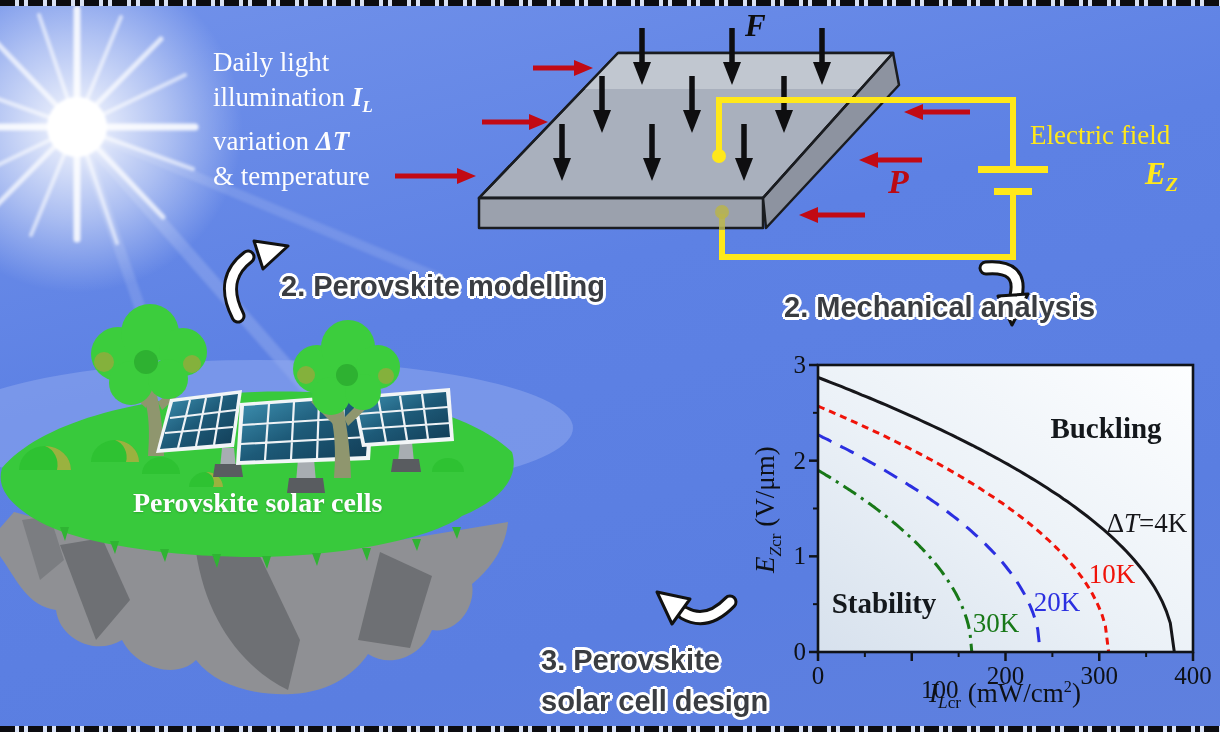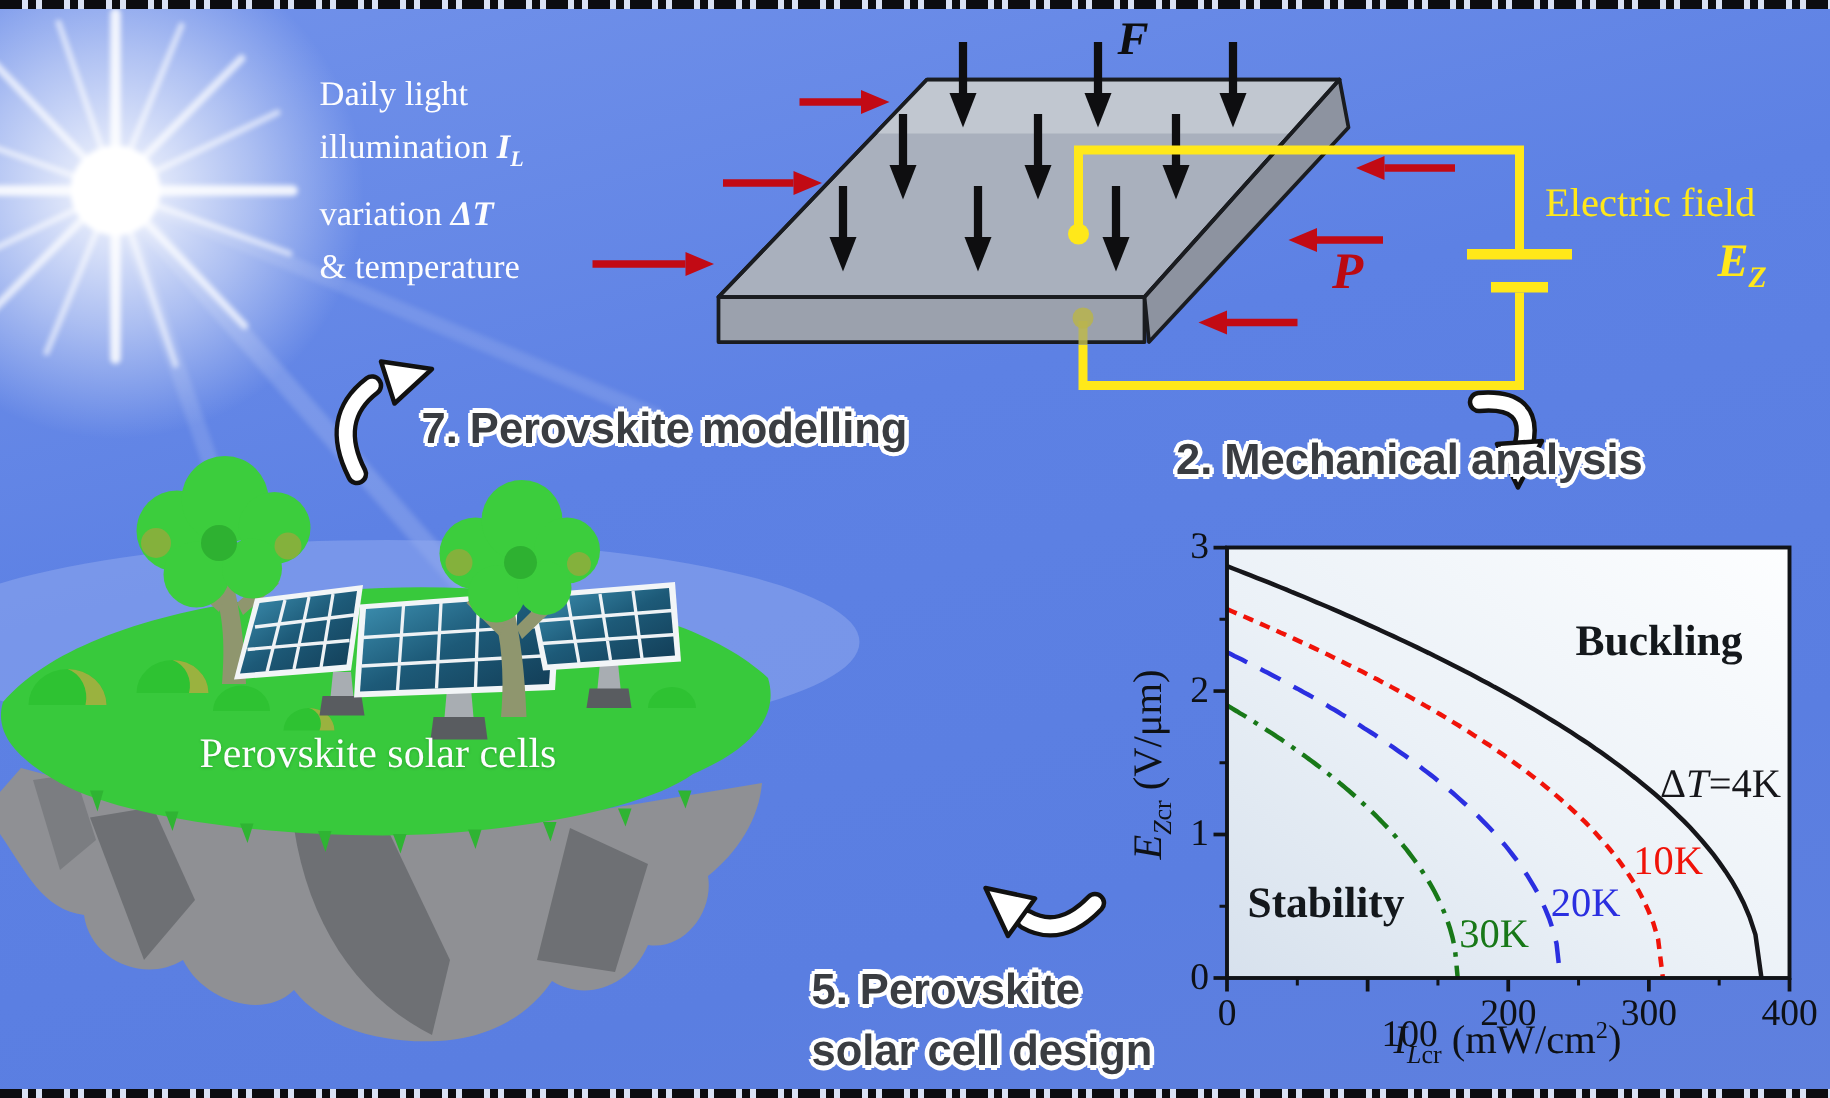--- a/index.html
+++ b/index.html
@@ -7,30 +7,30 @@
     font-family:"Liberation Serif",serif;
     background:
       radial-gradient(circle 230px at 77px 127px, rgba(255,255,255,.95), rgba(255,255,255,.45) 40%, rgba(255,255,255,0) 72%),
       linear-gradient(165deg,#7292ea 0%,#5d81e4 40%,#5a7ee1 75%,#5f80de 100%);}
   .dash-border{position:absolute;left:0;width:1220px;height:6px;z-index:50;
     background:repeating-linear-gradient(90deg,#0c0c10 0 15px,#d9e1f4 15px 19px,#0c0c10 19px 24px,#d9e1f4 24px 28px);}
   .abs{position:absolute;}
   .serif-white{color:#fdfdfe;font-family:"Liberation Serif",serif;}
   .step{font-family:"Liberation Sans",sans-serif;font-weight:700;color:#3a3d42;
     text-shadow:-2px -2px 0 #fff,2px -2px 0 #fff,-2px 2px 0 #fff,2px 2px 0 #fff,0 -3px 0 #fff,0 3px 0 #fff,-3px 0 0 #fff,3px 0 0 #fff;}
-  .note{font-size:23px;line-height:35px;}
+  .note{font-size:27px;line-height:35px;}
   .var{font-weight:700;font-style:italic;}
   sub{font-size:64%;}
   .chart-wrap{left:788px;top:353px;width:435px;height:335px;}
   .tick-label{position:absolute;font-family:"Liberation Serif",serif;font-size:25px;color:#0e1116;white-space:nowrap;}
   .ann{position:absolute;transform:translate(-50%,-50%);white-space:nowrap;}
   .ann-bold{font-weight:700;font-size:29px;color:#14181c;}
   .series-label{font-size:27px;}
   .axis-label{font-size:27px;color:#0e1116;text-align:center;}
-  .caption{font-weight:400;font-size:28px;color:#fdfdfe;text-shadow:0 1px 2px rgba(0,60,0,.25);}
+  .caption{font-weight:700;font-size:28px;color:#fdfdfe;text-shadow:0 1px 2px rgba(0,60,0,.25);}
   .yellow{color:#ffe81a;}
 </style>
 </head>
 <body>
 
 <div id="canvas">
 
   <div class="dash-border" style="top:0;"></div>
   <div class="dash-border" style="top:726px;"></div>
 
@@ -272,24 +272,24 @@
   <div class="abs" style="left:888px;top:163px;font-size:34px;">
     <span class="var" style="color:#bb0a12;">P</span>
   </div>
   <div class="abs yellow" style="left:1030px;top:120px;font-size:27px;">
     <span>Electric field</span>
   </div>
   <div class="abs yellow" style="left:1145px;top:156px;font-size:31px;">
     <span class="var">E</span><sub class="var">Z</sub>
   </div>
 
-  <div class="abs step" style="left:281px;top:270px;font-size:29px;">7. Perovskite modelling</div>
+  <div class="abs step" style="left:281px;top:270px;font-size:29px;">2. Perovskite modelling</div>
   <div class="abs step" style="left:762px;top:291px;font-size:29px;margin-left:22px;">2. Mechanical analysis</div>
   <div class="abs step" style="left:541px;top:640px;font-size:29px;line-height:41px;">
-    <div>5. Perovskite</div>
+    <div>3. Perovskite</div>
     <div>solar cell design</div>
   </div>
 
   <div class="abs caption" style="left:133px;top:487px;">Perovskite solar cells</div>
 
   <div class="abs chart-wrap">
     <svg id="chart-svg" width="435" height="335" viewBox="0 0 435 335">
       <defs>
         <linearGradient id="plotbg" x1="1" y1="0" x2="0" y2="1">
           <stop offset="0" stop-color="#fdfeff"></stop>

